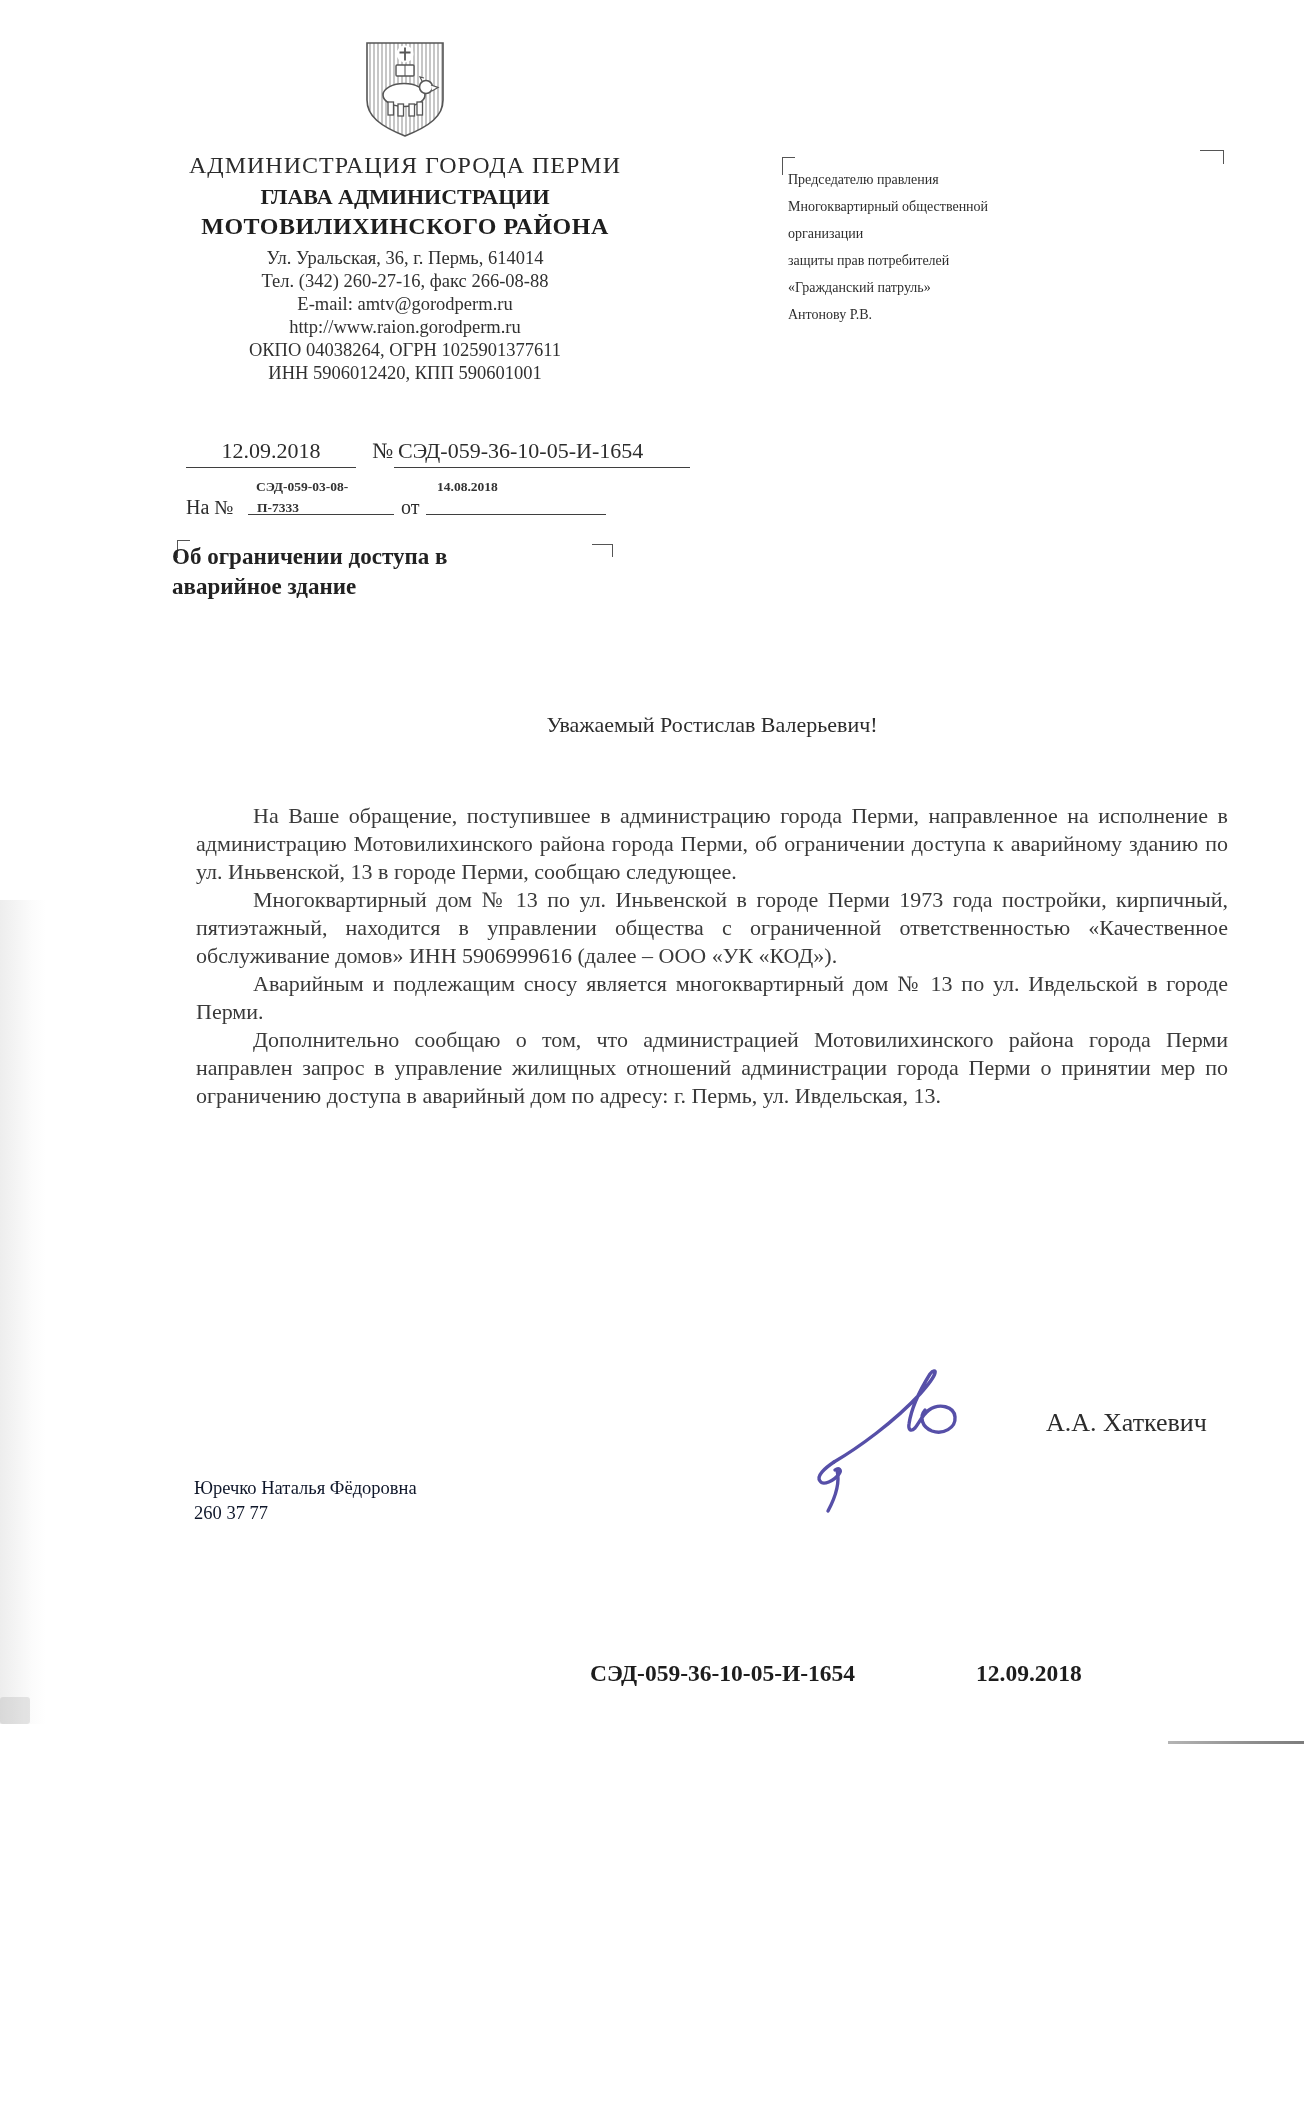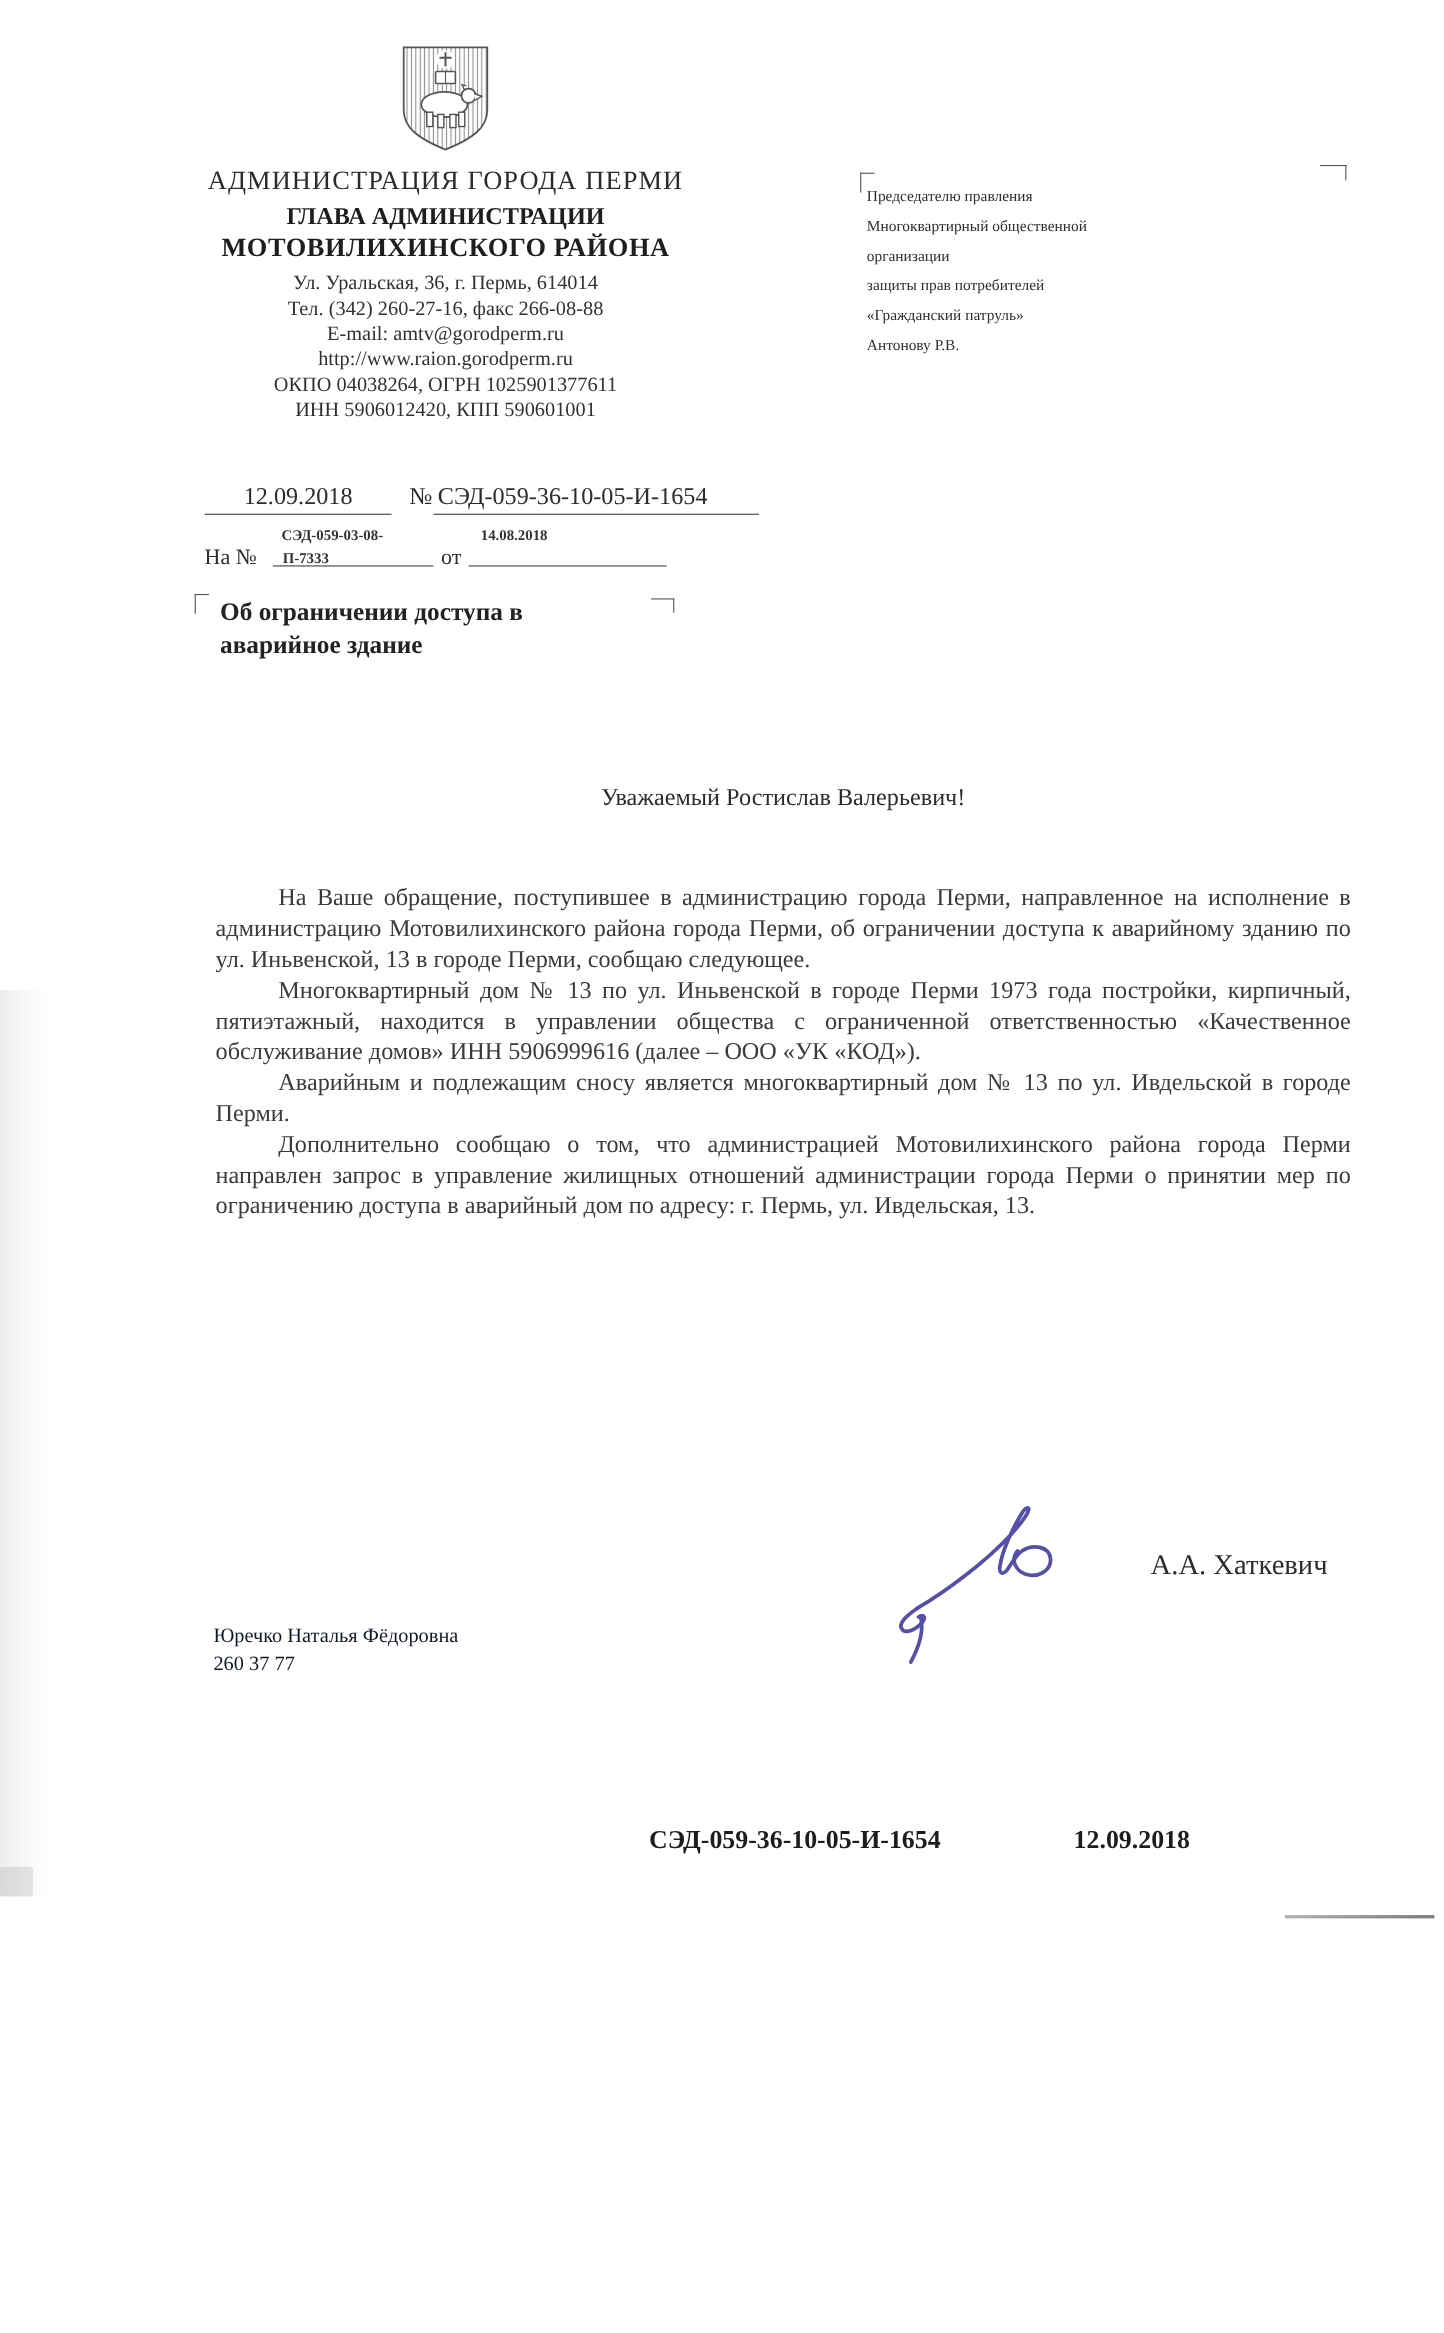--- a/index.html
+++ b/index.html
@@ -27,21 +27,21 @@
   .mark.tl { border-left:1.5px solid #555; border-top:1.5px solid #555; }
   .mark.tr { border-right:1.5px solid #555; border-top:1.5px solid #555; }
 
   
   .u { position:absolute; border-bottom:1.6px solid #3f3f3f; padding-bottom:3px; font-size:22px; color:#2c2c2c; }
   .plain22 { position:absolute; font-size:22px; color:#2c2c2c; }
   .plain20 { position:absolute; font-size:20px; color:#2c2c2c; }
   .small13 { position:absolute; font-size:13.5px; color:#333;font-weight:bold; }
   .line { position:absolute; border-bottom:1.6px solid #3f3f3f; height:0; }
 
-  .subject { left:200px; top:542px; width:430px; font-size:23px; font-weight:bold; line-height:30px; color:#222; }
+  .subject { left:172px; top:542px; width:430px; font-size:23px; font-weight:bold; line-height:30px; color:#222; }
 
   .salutation { left:196px; top:712px; width:1032px; text-align:center; font-size:22px; color:#2c2c2c; }
 
   .bodytext { left:196px; top:802px; width:1032px; font-size:22px; line-height:28px;
               text-align:justify; color:#3a3a3a; }
   .bodytext p { text-indent:57px; margin:0; }
 
   .sig-name { left:1046px; top:1408px; font-size:26px; color:#2c2c2c;text-align:right; }
 
   .executor { left:194px; top:1476px; font-size:18.5px; line-height:25px; color:#0f172a; }

